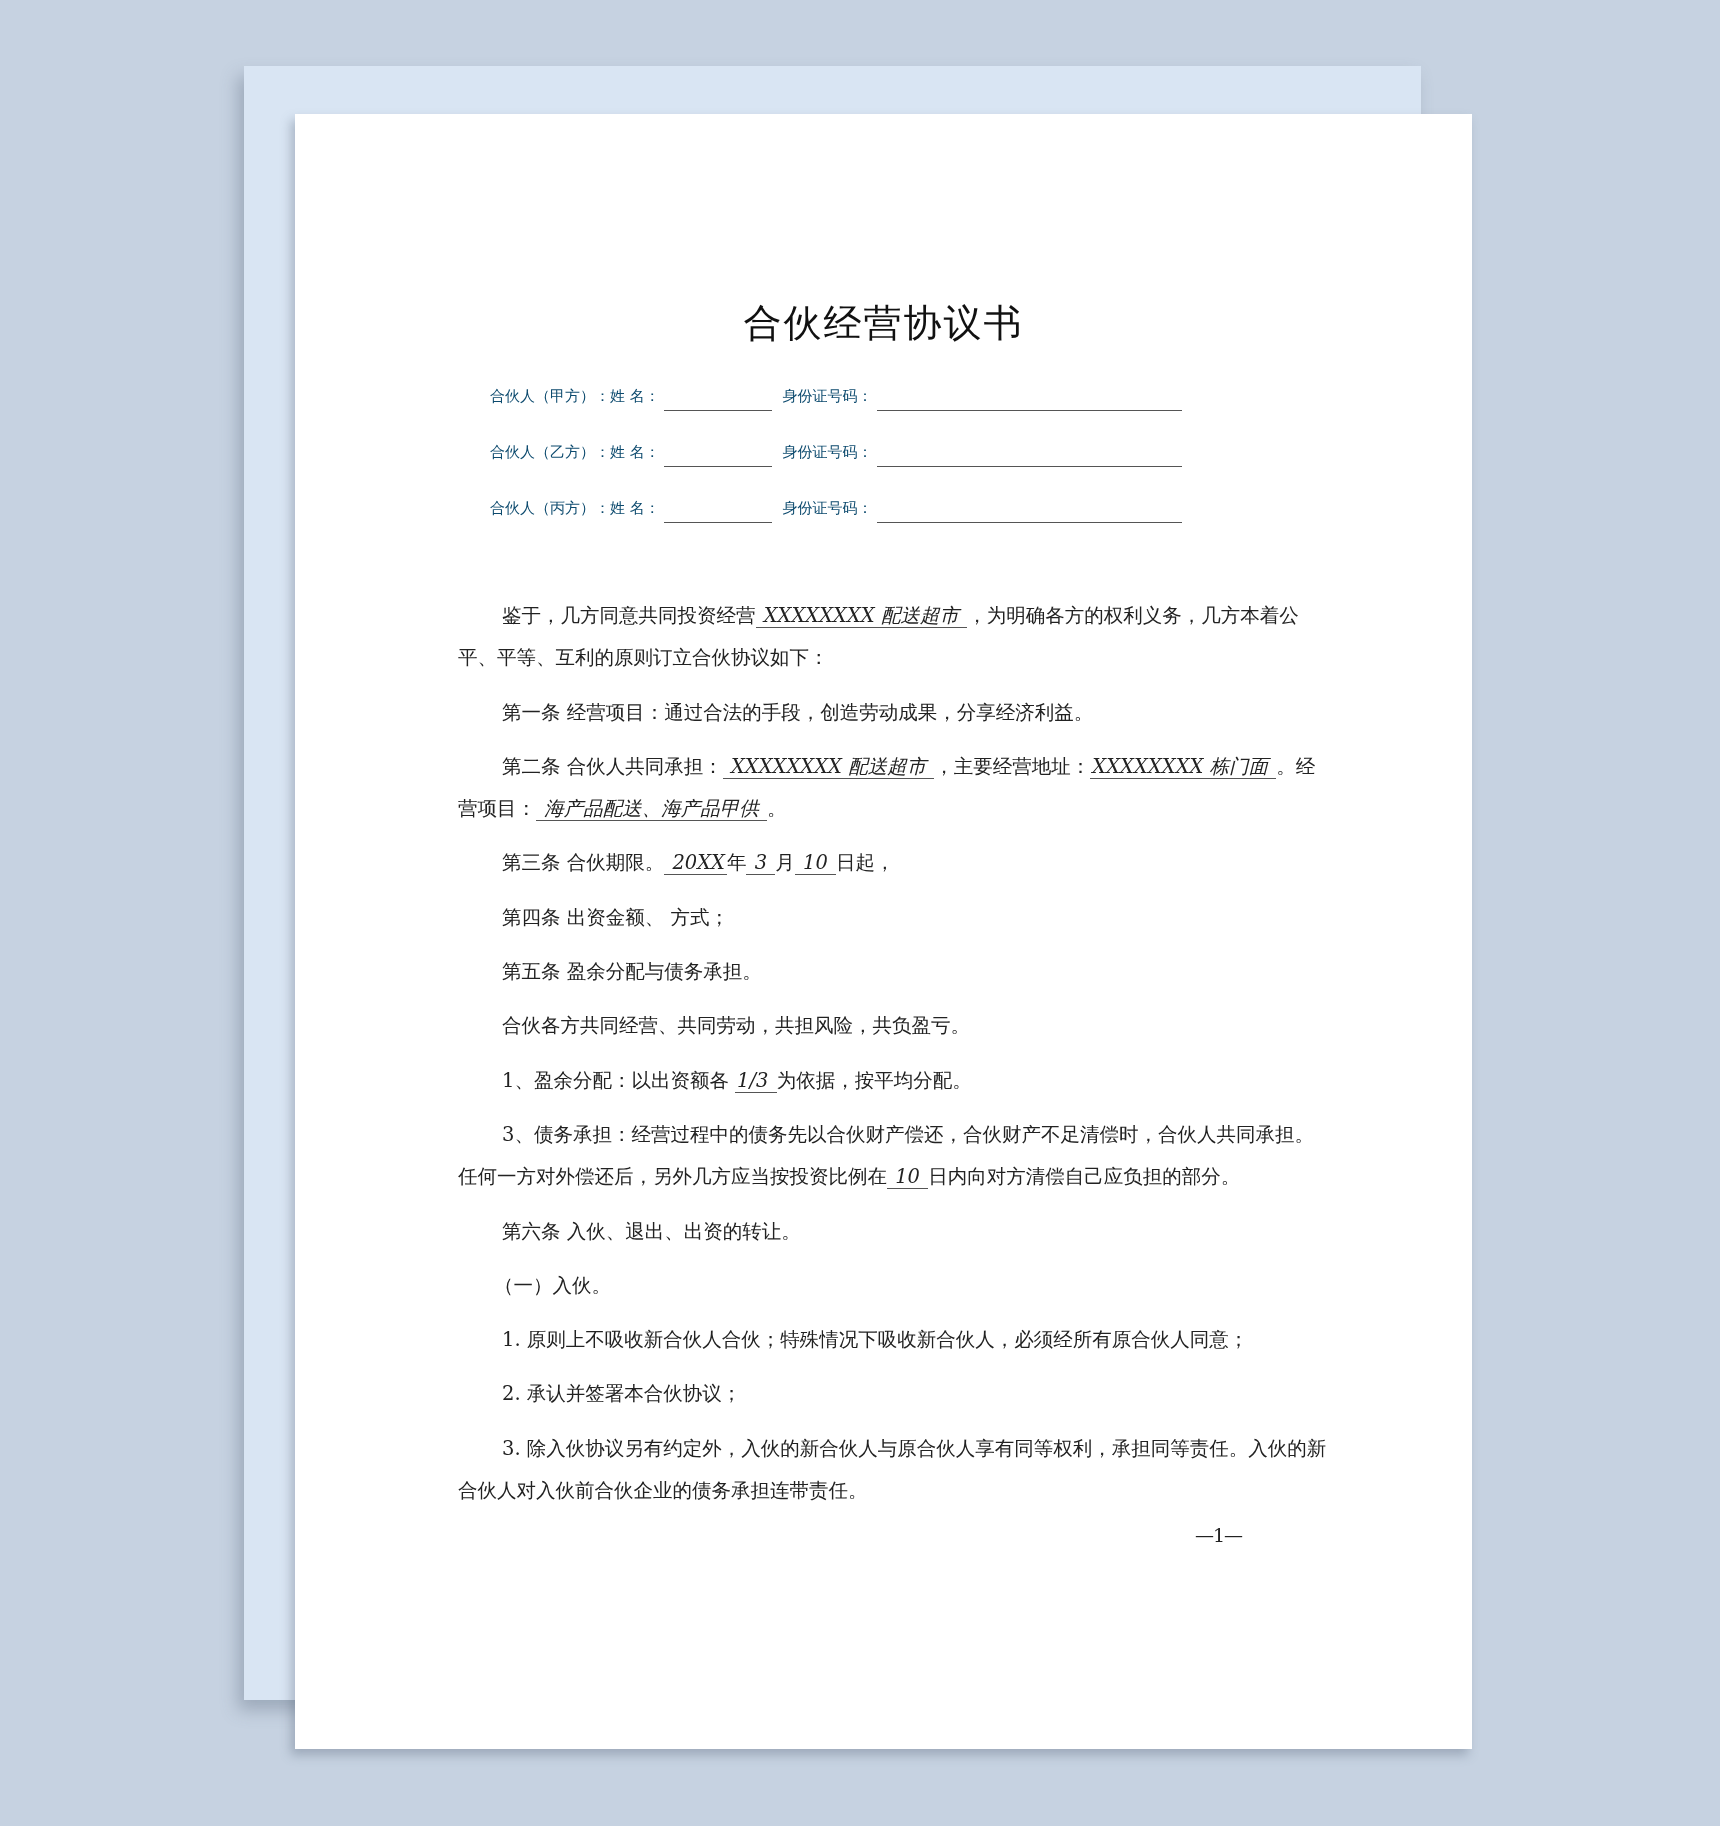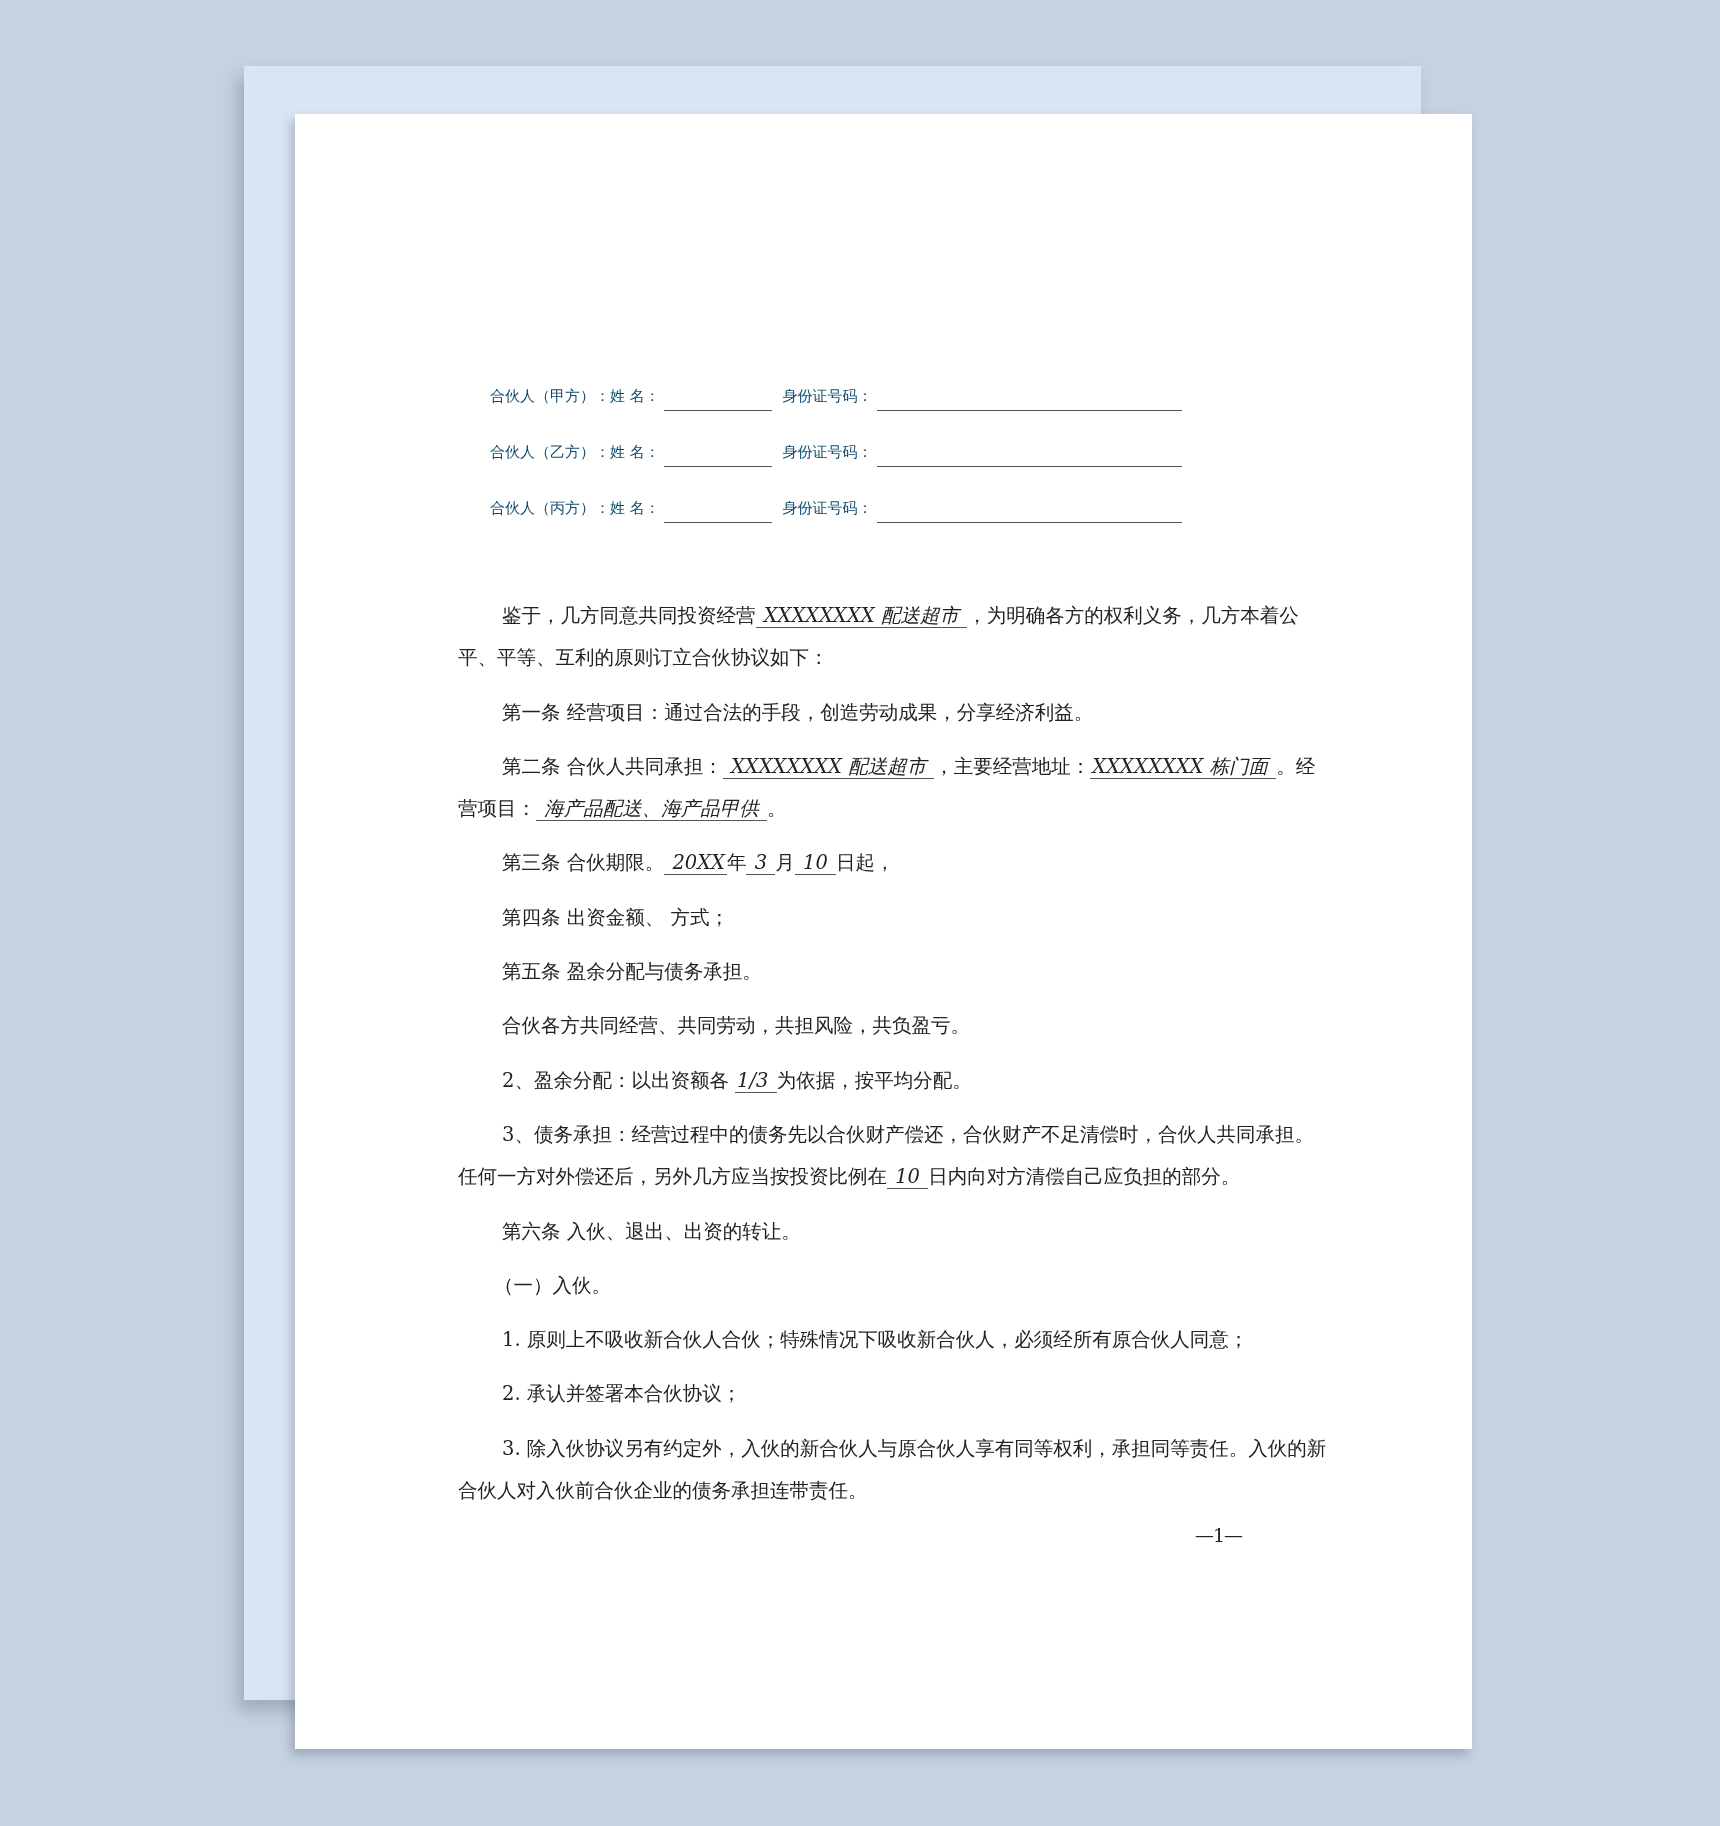--- a/index.html
+++ b/index.html
@@ -37,20 +37,21 @@
   .page-number {
     position:absolute; left:900px; top:1410px; font-size:19px; color:#222; letter-spacing:-1px;
   }
 </style>
 </head>
 <body>
 
 <div class="back-page"></div>
 
 <div class="front-page">
+  <div class="title">合伙经营协议书</div>
 
   <div class="party-row" style="top:267px">
     <span>合伙人（甲方）：姓  名：</span><span class="blank name"></span>
     <span>身份证号码：</span><span class="blank id"></span>
   </div>
   <div class="party-row" style="top:323px">
     <span>合伙人（乙方）：姓  名：</span><span class="blank name"></span>
     <span>身份证号码：</span><span class="blank id"></span>
   </div>
   <div class="party-row" style="top:379px">
@@ -59,21 +60,21 @@
   </div>
 
   <div class="body-text">
     <p class="indent"><span>鉴于，几方同意共同投资经营</span><span class="fill">    XXXXXXXX 配送超市   </span><span>，为明确各方的权利义务，几方本着公平、平等、互利的原则订立合伙协议如下：</span></p>
     <p class="indent">第一条  经营项目：通过合法的手段，创造劳动成果，分享经济利益。</p>
     <p class="indent"><span>第二条  合伙人共同承担：</span><span class="fill">  XXXXXXXX 配送超市   </span><span>，主要经营地址：</span><span class="fill">XXXXXXXX 栋门面   </span><span>。经营项目：</span><span class="fill">   海产品配送、海产品甲供   </span><span>。</span></p>
     <p class="indent"><span>第三条  合伙期限。</span><span class="fill">   20XX</span><span>年</span><span class="fill">  3 </span><span>月</span><span class="fill">  10 </span><span>日起，</span></p>
     <p class="indent">第四条  出资金额、  方式；</p>
     <p class="indent">第五条  盈余分配与债务承担。</p>
     <p class="indent">合伙各方共同经营、共同劳动，共担风险，共负盈亏。</p>
-    <p class="indent"><span>2、盈余分配：以出资额各 </span><span class="fill">  1/3   </span><span>为依据，按平均分配。</span></p>
+    <p class="indent"><span>1、盈余分配：以出资额各 </span><span class="fill">  1/3   </span><span>为依据，按平均分配。</span></p>
     <p class="indent"><span>3、债务承担：经营过程中的债务先以合伙财产偿还，合伙财产不足清偿时，合伙人共同承担。  任何一方对外偿还后，另外几方应当按投资比例在</span><span class="fill">     10     </span><span>日内向对方清偿自己应负担的部分。</span></p>
     <p class="indent">第六条  入伙、退出、出资的转让。</p>
     <p class="indent" style="text-indent:36px">（一）入伙。</p>
     <p class="indent">1.  原则上不吸收新合伙人合伙；特殊情况下吸收新合伙人，必须经所有原合伙人同意；</p>
     <p class="indent">2.  承认并签署本合伙协议；</p>
     <p class="indent">3.  除入伙协议另有约定外，入伙的新合伙人与原合伙人享有同等权利，承担同等责任。入伙的新合伙人对入伙前合伙企业的债务承担连带责任。</p>
   </div>
 
   <div class="page-number">—1—</div>
 </div>

